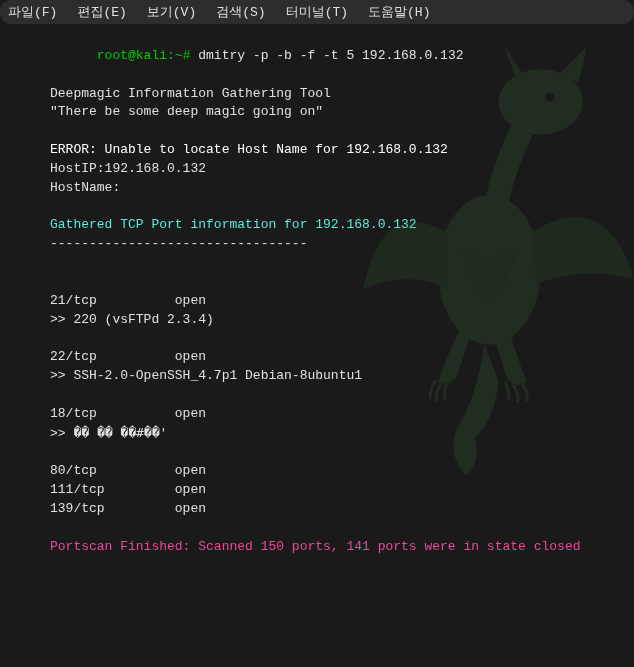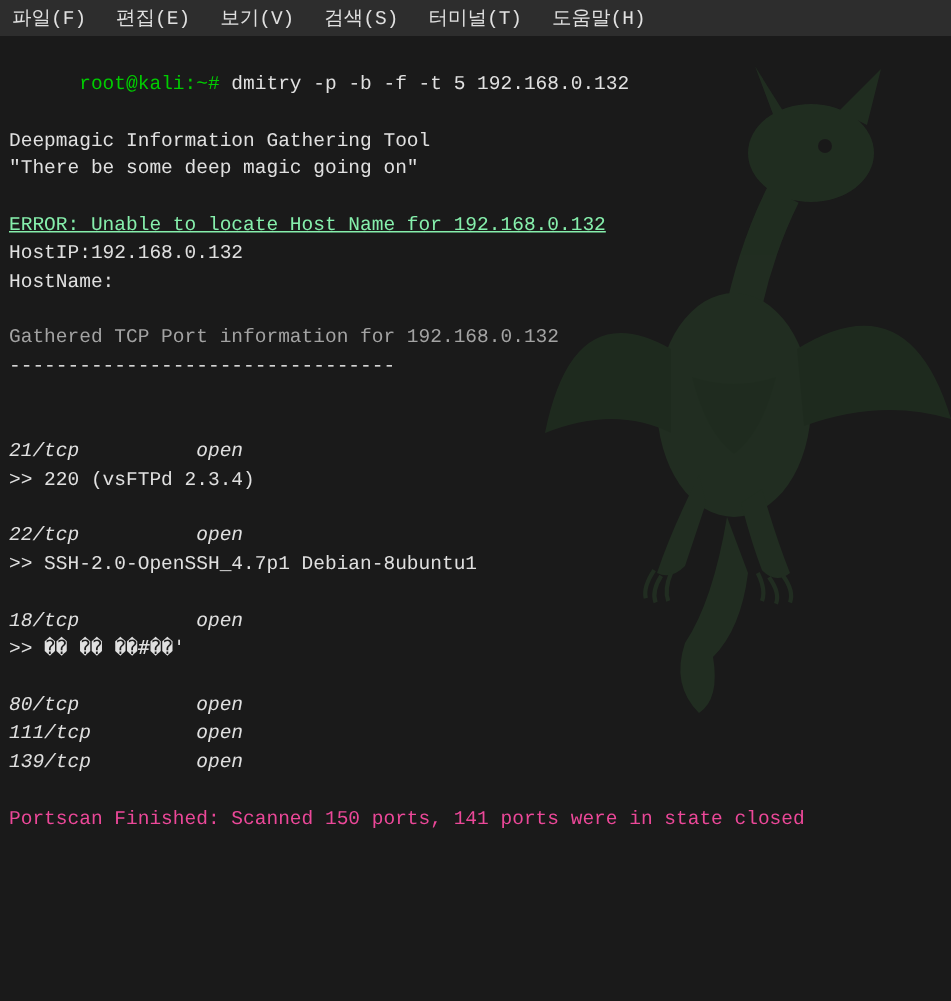--- a/index.html
+++ b/index.html
@@ -28,20 +28,21 @@
     }
 
     .menu-bar {
       background-color: #2d2d2d;
       color: #e0e0e0;
       padding: 2px 4px;
       font-size: 13px;
       display: flex;
       gap: 12px;
       flex-shrink: 0;
+      border-radius: 11px;
     }
 
     .menu-item {
       cursor: pointer;
       padding: 1px 4px;
     }
 
     .terminal-body {
       flex: 1;
       padding: 4px 6px;
@@ -56,42 +57,41 @@
       top: 0;
       width: 280px;
       height: 520px;
       opacity: 0.18;
       pointer-events: none;
     }
 
     .line {
       line-height: 1.45;
       white-space: pre;
+      margin-left: 44px;
     }
 
     .prompt-green {
       color: #00cc00;
     }
 
     .prompt-white {
       color: #e0e0e0;
     }
 
     .error-line {
-      color: #86efac;
-      text-decoration: underline;
+      color: #ffffff;
     }
 
     .header-line {
-      color: #a3a3a3;
+      color: #5eead4;
     }
 
     .port-open {
       color: #e0e0e0;
-      font-style: italic;
     }
 
     .separator {
       color: #e0e0e0;
     }
 
     .finished-line {
       color: #ec4899;
     }
   </style>

